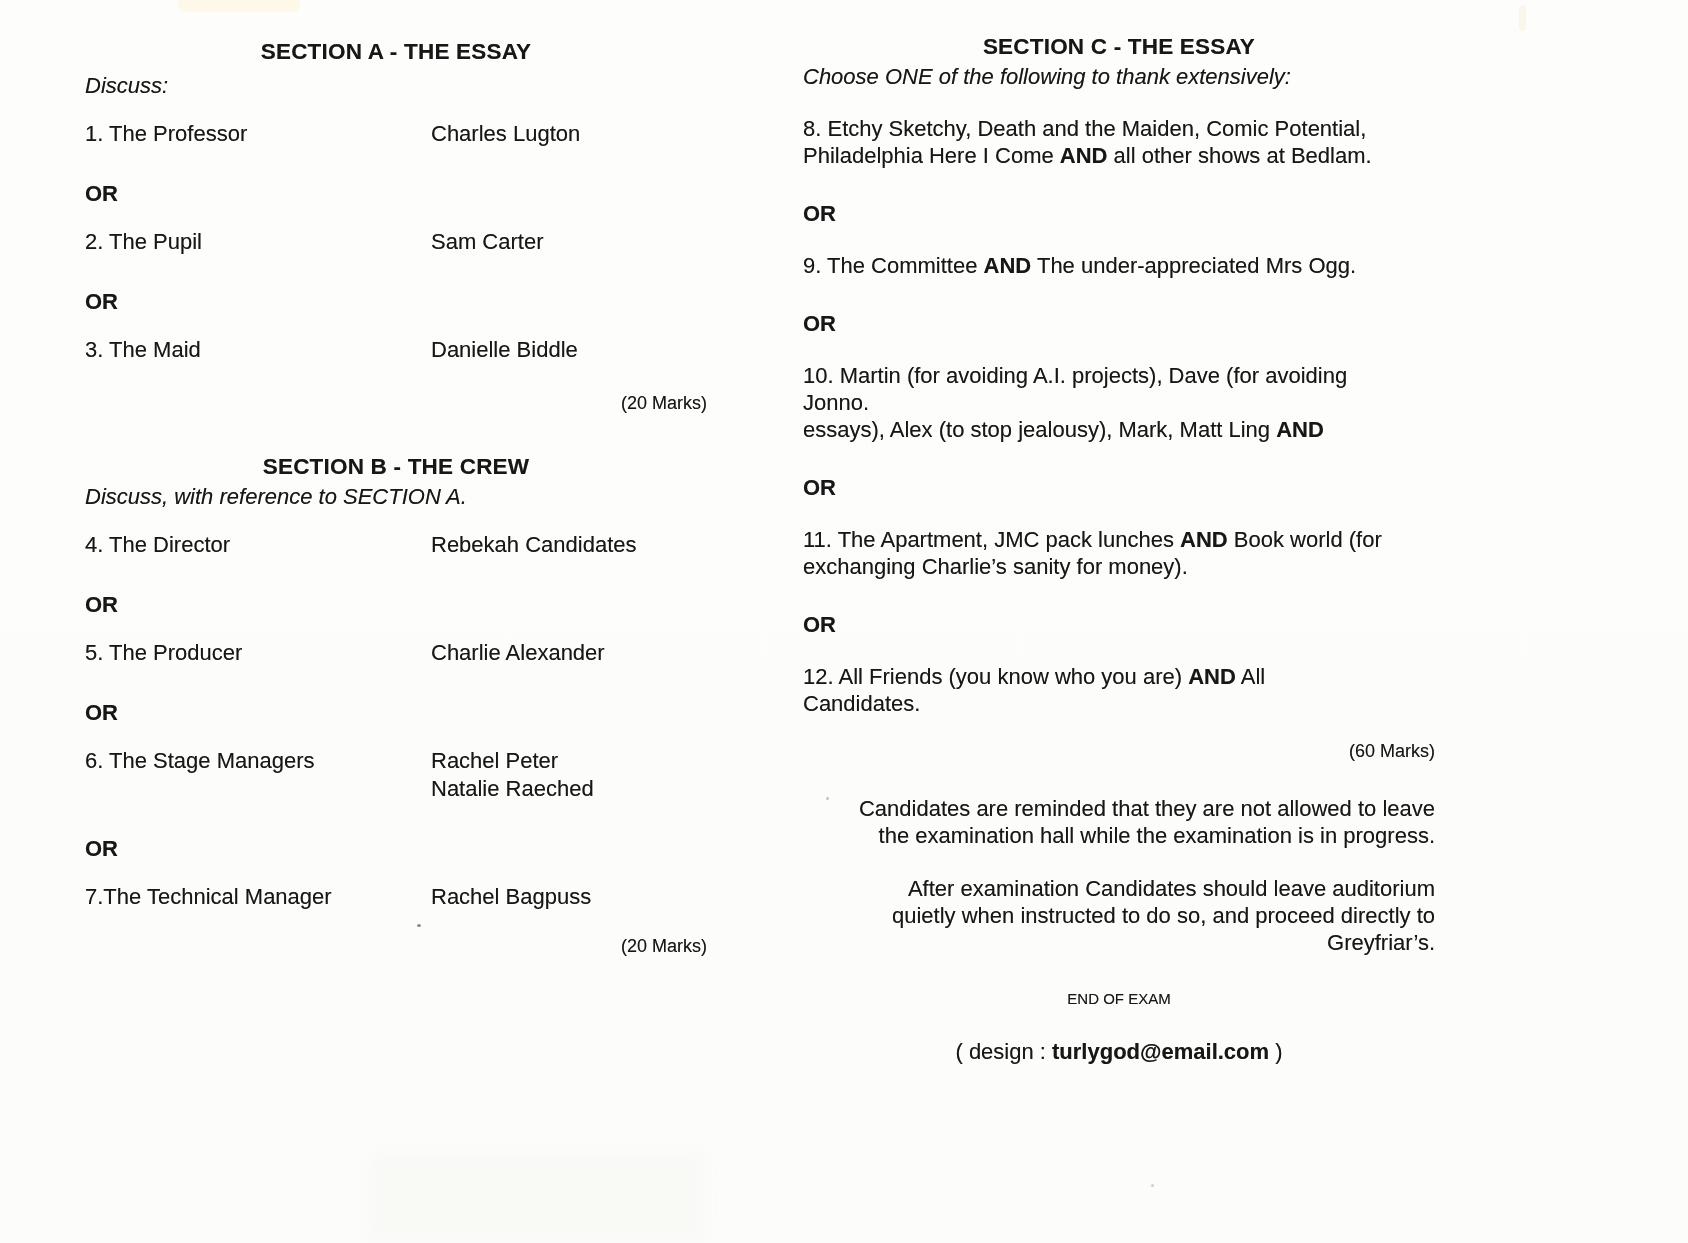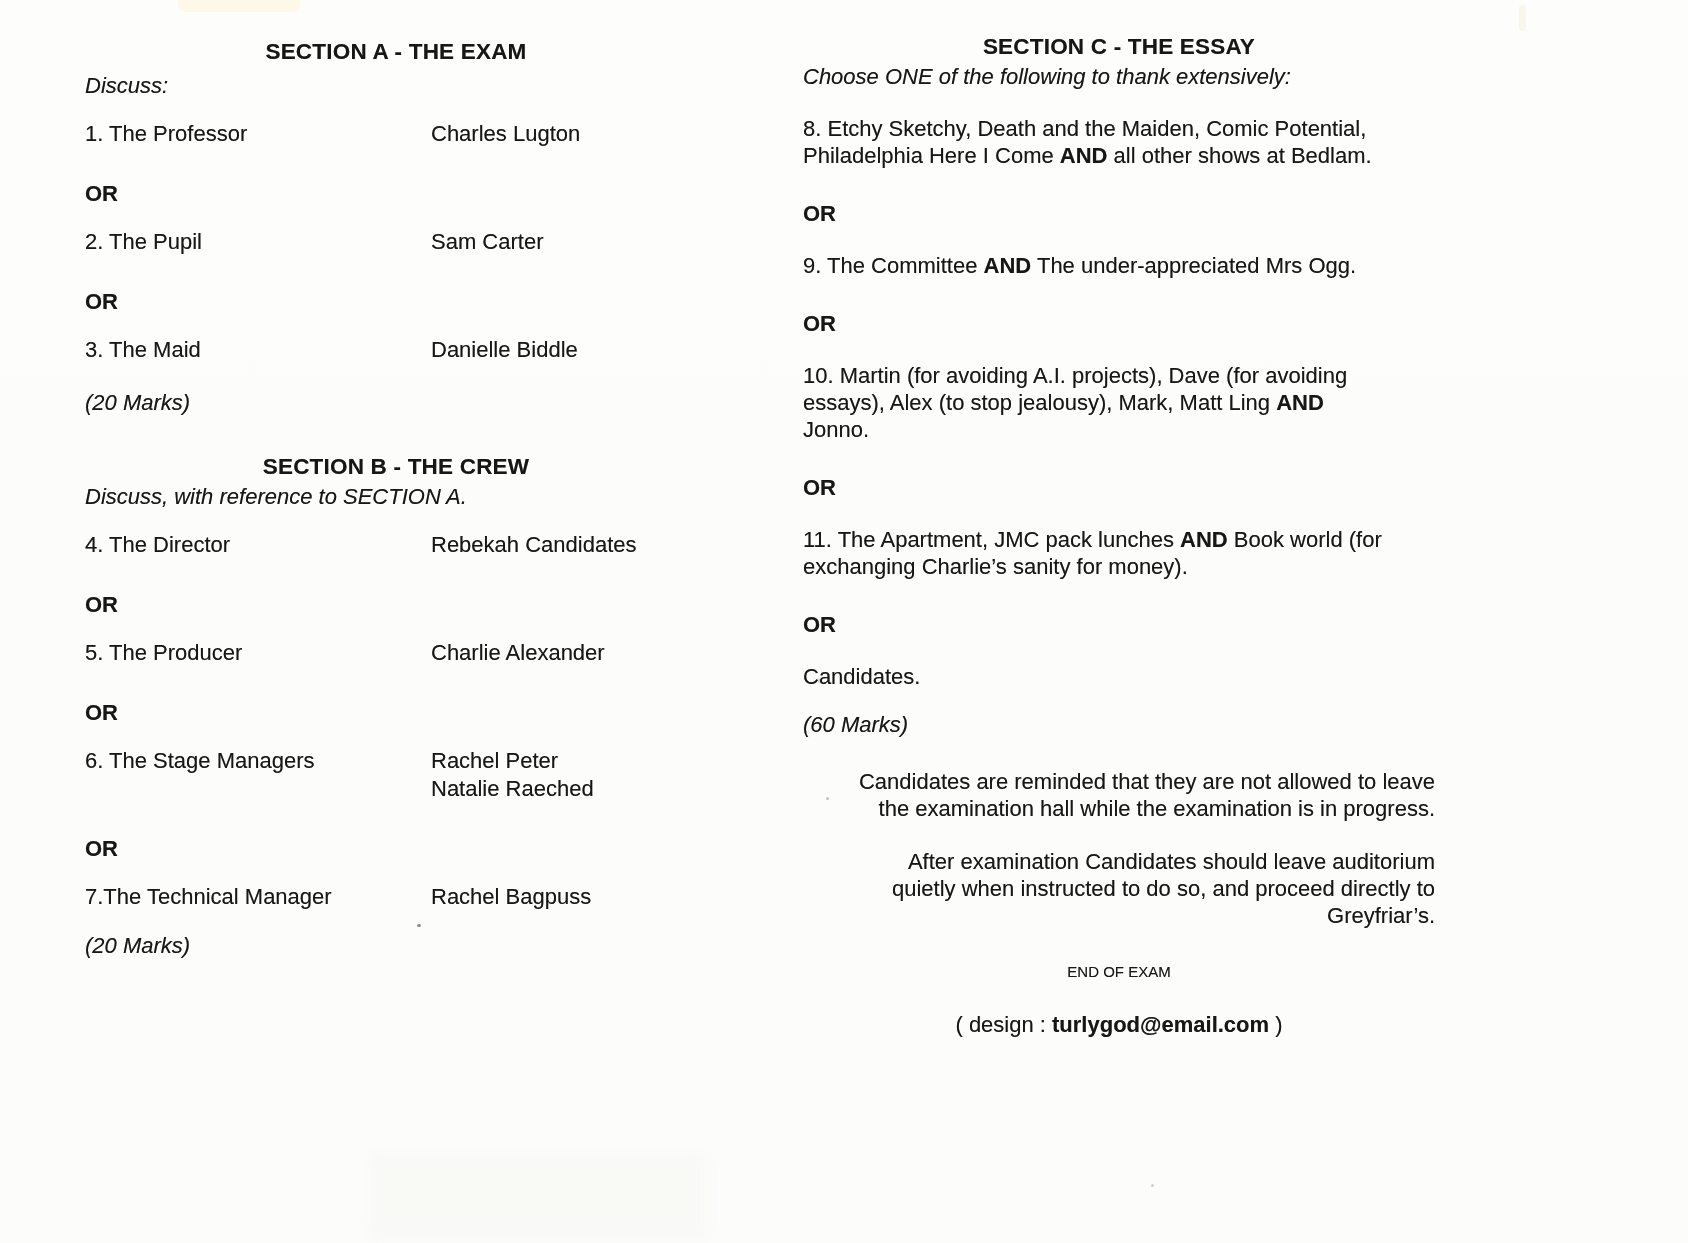--- a/index.html
+++ b/index.html
@@ -27,21 +27,21 @@
   .instr.a{margin-top:6px;}
   .instr.b{margin-top:2px;}
   .instr.c{margin-top:2px;line-height:27px;}
 
   .row{display:flex;margin-top:20px;font-size:22px;line-height:28px;}
   .row-label{width:346px;flex:none;}
   .row-names{flex:1;}
   .or-label{font-weight:bold;font-size:22px;line-height:28px;margin-top:32px;}
   .col.right .or-label{margin-top:31px;line-height:27px;}
 
-  .marks{font-style:italic;font-size:22px;line-height:28px;margin-top:25px;}
+  .marks{font-size:18px;line-height:28px;text-align:right;margin-top:25px;}
   .marks.b{margin-top:21px;}
   .marks.c{margin-top:21px;line-height:27px;}
 
   .c-item{margin-top:25px;font-size:22px;line-height:27px;}
   .c-item .bold{font-weight:bold;}
 
   .center-para{margin-top:30px;}
   #reminder2{margin-top:26px;}
   .center-line{text-align:right;white-space:nowrap;font-size:22px;line-height:27px;}
   .end-line{text-align:center;font-size:15px;line-height:27px;margin-top:29px;}
@@ -65,21 +65,21 @@
 
   <div class="blotch"></div>
   <div class="corner-mark"></div>
   <div class="bottom-shade"></div>
   <div class="speck" id="speck1"></div>
   <div class="speck" id="speck2"></div>
   <div class="speck" id="speck3"></div>
   <div class="speck" id="speck4"></div>
 
   <div class="col left">
-    <h2 class="sec-title">SECTION A - THE EXAM</h2>
+    <h2 class="sec-title">SECTION A - THE ESSAY</h2>
     <div class="instr a">Discuss:</div>
     <div id="secA-items">
         <div class="row">
           <div class="row-label">1. The Professor</div>
           <div class="row-names">
             <div class="name-line">Charles Lugton</div>
           </div>
         </div>
         <div class="or-label">OR</div>
         <div class="row">
@@ -141,30 +141,31 @@
           <div class="c-line"><span>8. Etchy Sketchy, Death and the Maiden, Comic Potential,</span></div>
           <div class="c-line"><span>Philadelphia Here I Come </span><span class="bold">AND</span><span> all other shows at Bedlam.</span></div>
         </div>
         <div class="or-label">OR</div>
         <div class="c-item">
           <div class="c-line"><span>9. The Committee </span><span class="bold">AND</span><span> The under-appreciated Mrs Ogg.</span></div>
         </div>
         <div class="or-label">OR</div>
         <div class="c-item">
           <div class="c-line"><span>10. Martin (for avoiding A.I. projects), Dave (for avoiding</span></div>
+          <div class="c-line"><span>Jonno.</span></div>
           <div class="c-line"><span>essays), Alex (to stop jealousy), Mark, Matt Ling </span><span class="bold">AND</span></div>
-          <div class="c-line"><span>Jonno.</span></div>
         </div>
         <div class="or-label">OR</div>
         <div class="c-item">
           <div class="c-line"><span>11. The Apartment, JMC pack lunches </span><span class="bold">AND</span><span> Book world (for</span></div>
           <div class="c-line"><span>exchanging Charlie’s sanity for money).</span></div>
         </div>
         <div class="or-label">OR</div>
         <div class="c-item">
+          <div class="c-line"><span>12. All Friends (you know who you are) </span><span class="bold">AND</span><span> All</span></div>
           <div class="c-line"><span>Candidates.</span></div>
         </div>
       </div>
     <div class="marks c">(60 Marks)</div>
 
     <div class="center-para" id="reminder1">
         <div class="center-line">Candidates are reminded that they are not allowed to leave</div>
         <div class="center-line">the examination hall while the examination is in progress.</div>
       </div>
     <div class="center-para" id="reminder2">

